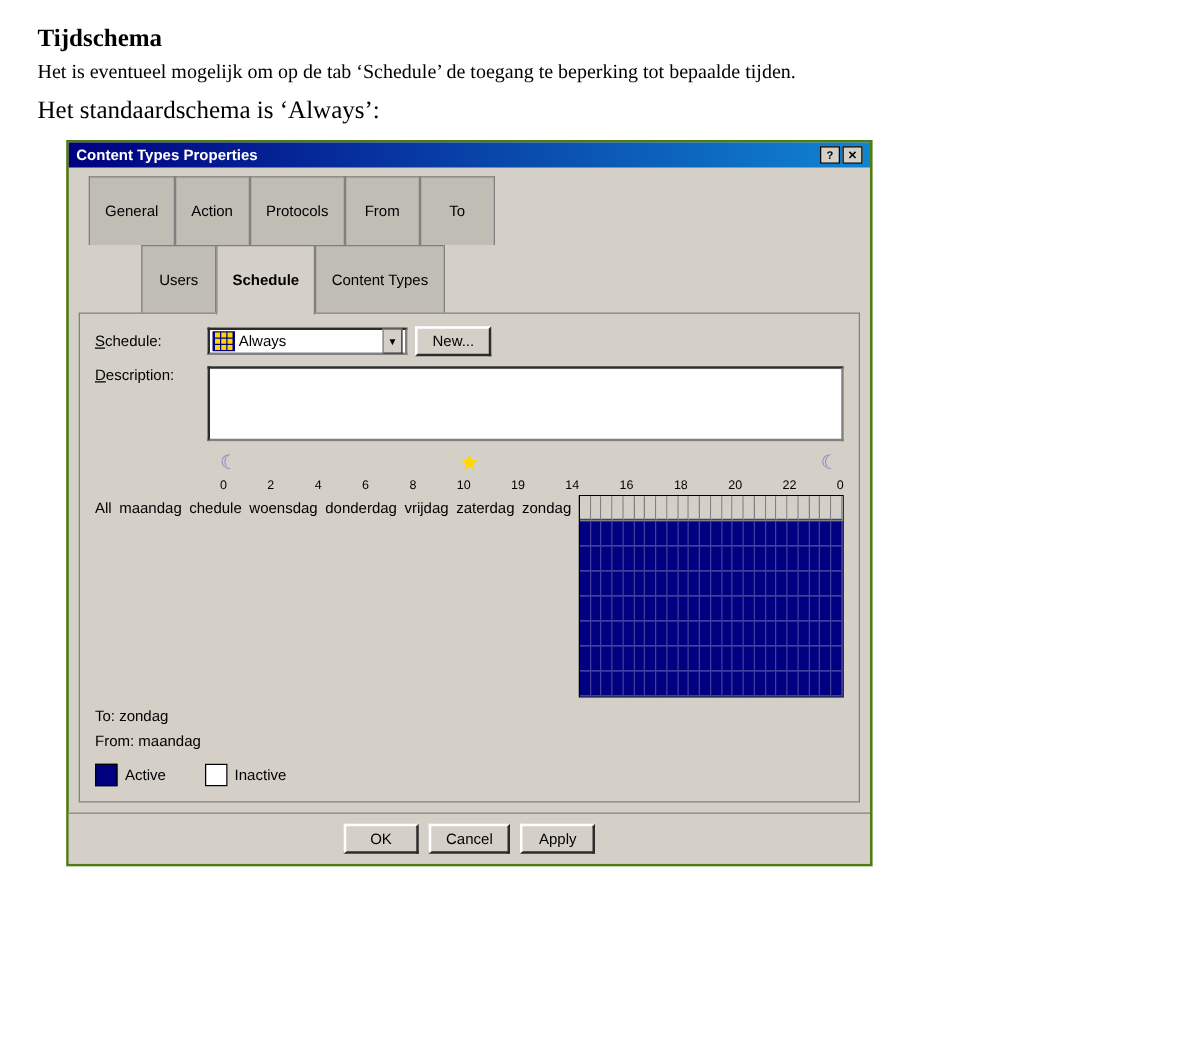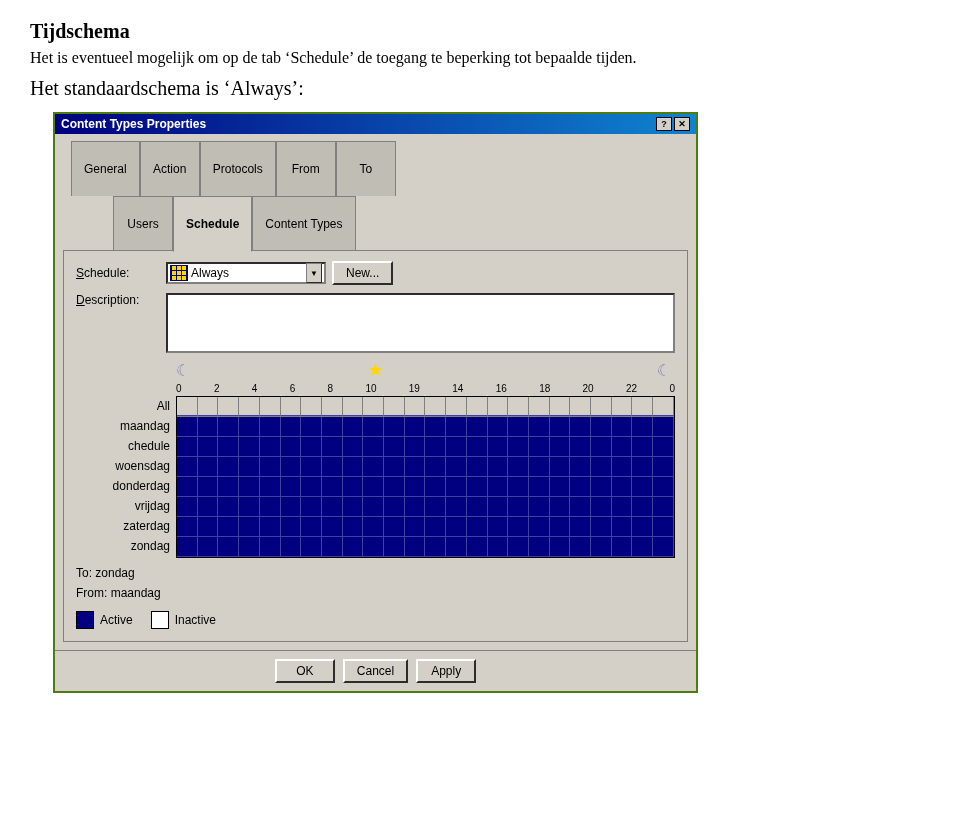--- a/index.html
+++ b/index.html
@@ -236,21 +236,21 @@
       display: flex;
       width: calc(100% - 0px);
       justify-content: space-between;
     }
 
     .schedule-table-container {
       display: flex;
     }
     .day-labels {
       display: flex;
-      flex-direction: column;
+      flex-direction: row;
       min-width: 100px;
       font-size: 12px;
       font-family: 'Arial', sans-serif;
     }
     .day-label {
       text-align: right;
       padding-right: 6px;
       height: 20px;
       display: flex;
       align-items: center;
@@ -293,21 +293,21 @@
       margin-top: 6px;
       font-size: 12px;
       font-family: 'Arial', sans-serif;
       line-height: 1.6;
     }
 
     
     .legend-row {
       display: flex;
       align-items: center;
-      gap: 18px;
+      gap: 31px;
       margin-top: 8px;
       font-size: 12px;
       font-family: 'Arial', sans-serif;
     }
     .legend-item {
       display: flex;
       align-items: center;
       gap: 6px;
     }
     .legend-swatch {

